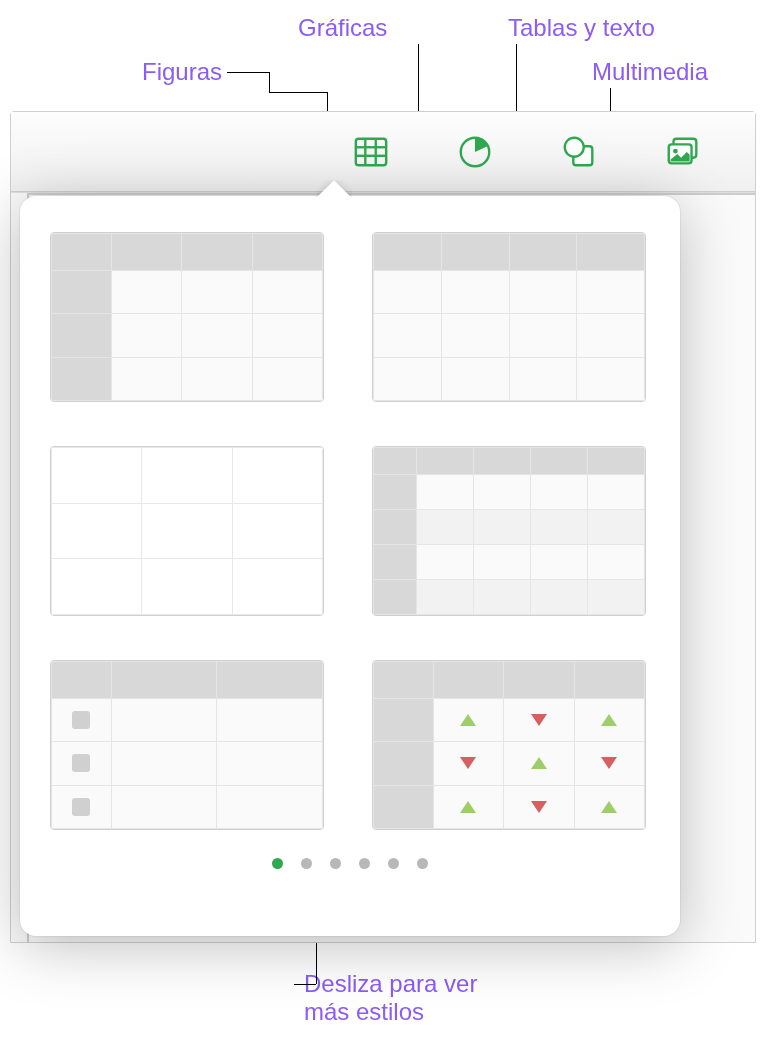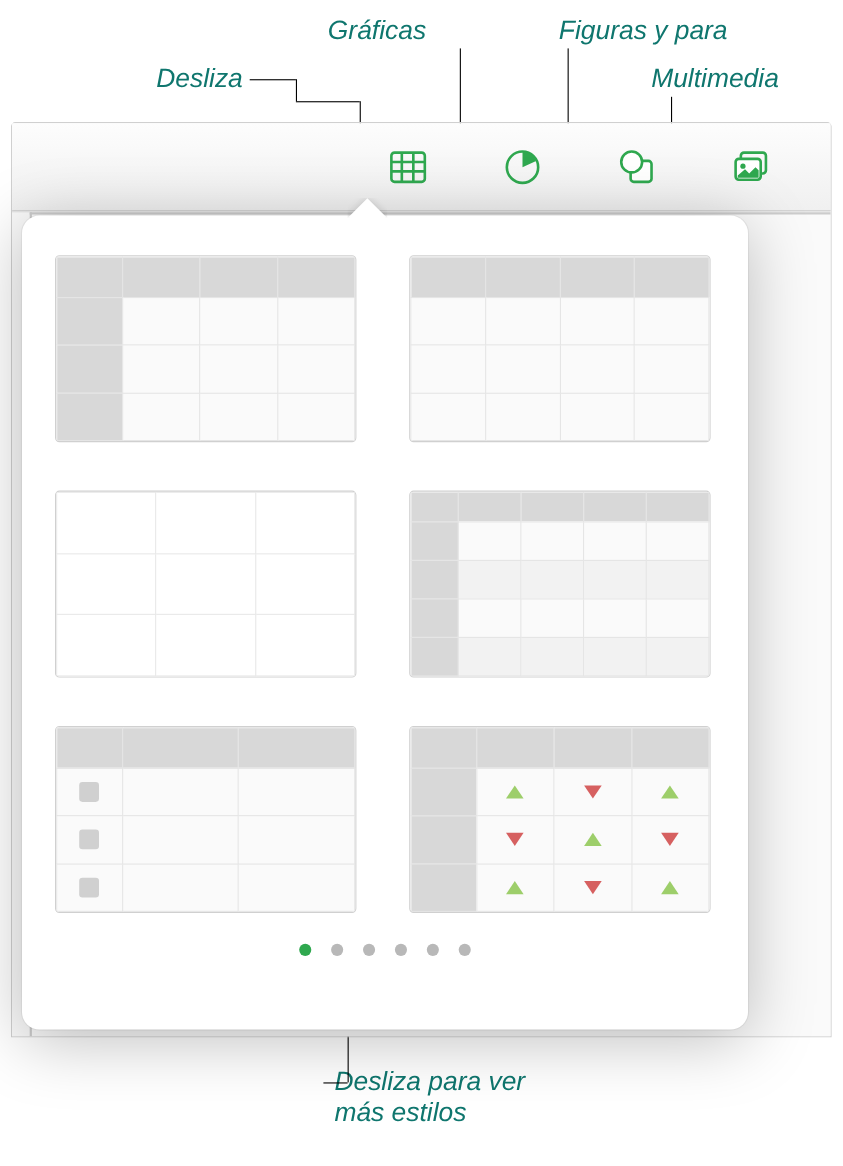--- a/index.html
+++ b/index.html
@@ -6,23 +6,22 @@
     body {
       font-family: -apple-system, Helvetica, Arial, sans-serif;
       background: #fff;
       width: 766px;
       height: 1060px;
       position: relative;
     }
     .callout-label {
       position: absolute;
       font-size: 24px;
-      color: #0f766e;
+      color: #8b5cf6;
       white-space: nowrap;
-      font-style: italic;
     }
     .callout-line {
       position: absolute;
       background: #000;
     }
     .toolbar-container {
       position: absolute;
       top: 111px;
       left: 10px;
       right: 10px;
@@ -155,23 +154,23 @@
       cursor: pointer;
     }
     .dot.active { background: #2fa84f; }
     
     .callout-line-v { width: 1px; }
     .callout-line-h { height: 1px; }
   </style>
 </head>
 <body>
 
-<div class="callout-label" style="top:58px; left:142px;">Desliza</div>
+<div class="callout-label" style="top:58px; left:142px;">Figuras</div>
 <div class="callout-label" style="top:14px; left:298px;">Gráficas</div>
-<div class="callout-label" style="top:14px; left:508px;">Figuras y para</div>
+<div class="callout-label" style="top:14px; left:508px;">Tablas y texto</div>
 <div class="callout-label" style="top:58px; left:592px;">Multimedia</div>
 <div class="callout-label" style="top:970px; left:304px; white-space:pre-line;">Desliza para ver
 más estilos</div>
 
 <div class="callout-line callout-line-h" style="top:72px; left:227px; width:42px;"></div>
 <div class="callout-line callout-line-v" style="top:72px; left:269px; height:20px;"></div>
 <div class="callout-line callout-line-h" style="top:92px; left:269px; width:58px;"></div>
 <div class="callout-line callout-line-v" style="top:92px; left:327px; height:34px;"></div>
 
 <div class="callout-line callout-line-v" style="top:44px; left:418px; height:82px;"></div>

